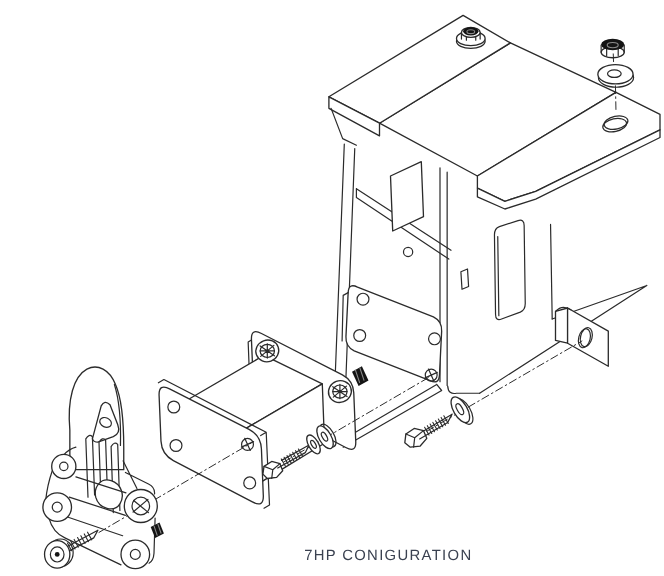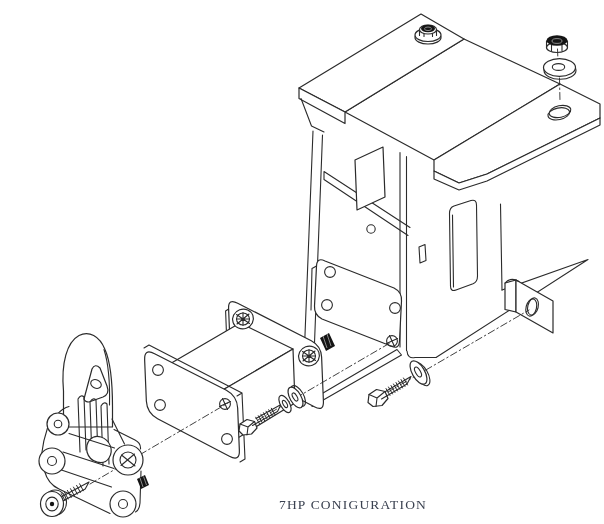--- a/index.html
+++ b/index.html
@@ -1,20 +1,20 @@
 <!DOCTYPE html>
 <html style="--background: #ffffff; --line: #2b2b2b; --label: #3a4150; --hardware-dark: #141414;"><head>
 <meta charset="utf-8">
 <style>
   :root{
     --background:#ffffff; --line:#2b2b2b; --label:#3a4150; --hardware-dark:#141414;
   }
   html,body{margin:0;padding:0;background:var(--background);}
   #stage{position:relative;width:604px;height:524px;background:var(--background);overflow:hidden;
-         font-family:Liberation Serif, serif;}
+         font-family:Liberation Sans, sans-serif;}
   svg{position:absolute;left:0;top:0;}
   
   .ln{fill:none;stroke:var(--line);stroke-width:1.1;stroke-linecap:round;stroke-linejoin:round;}
   .fw{fill:var(--background);stroke:var(--line);stroke-width:1.2;stroke-linejoin:round;stroke-linecap:round;}
   .fk{fill:var(--hardware-dark);stroke:none;}
   .wk{fill:none;stroke:#8a8a8a;stroke-width:1;}
   .cl{fill:none;stroke:var(--line);stroke-width:.9;stroke-dasharray:7 3 1.5 3;stroke-linecap:round;}
   .thread{fill:none;stroke:var(--line);stroke-width:1;stroke-linecap:round;}
   .caption{fill:var(--label);font-size:13.5px;letter-spacing:1.2px;}
 </style>

